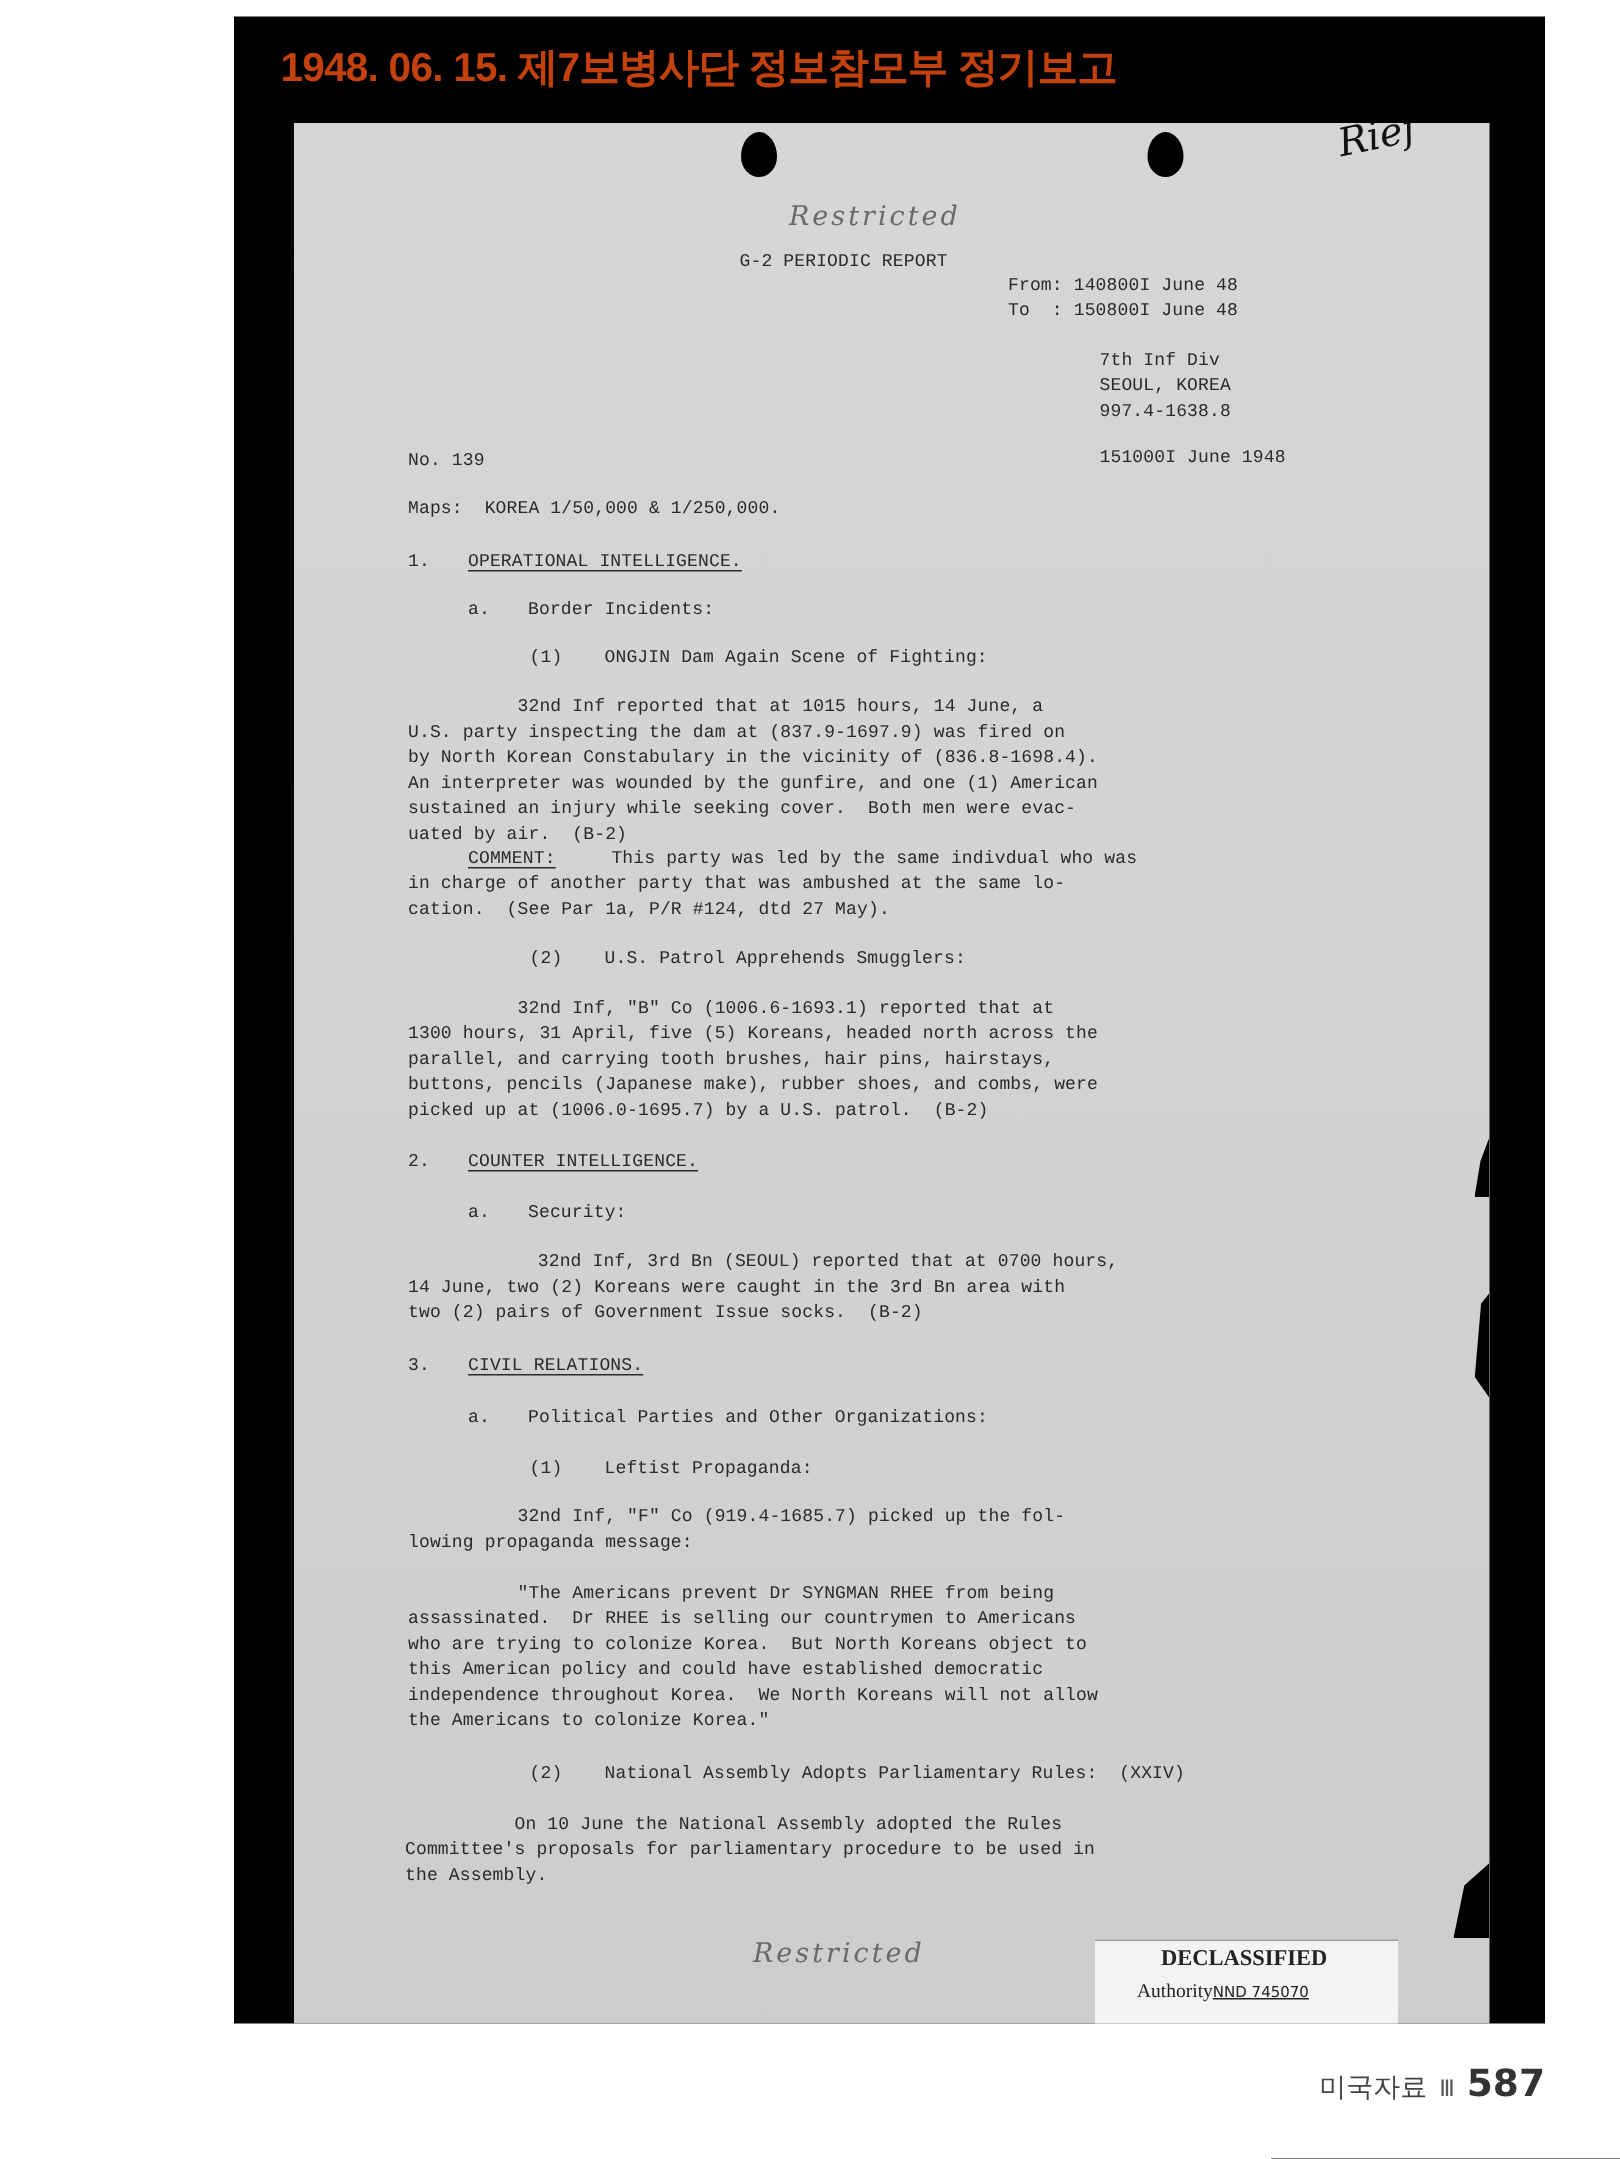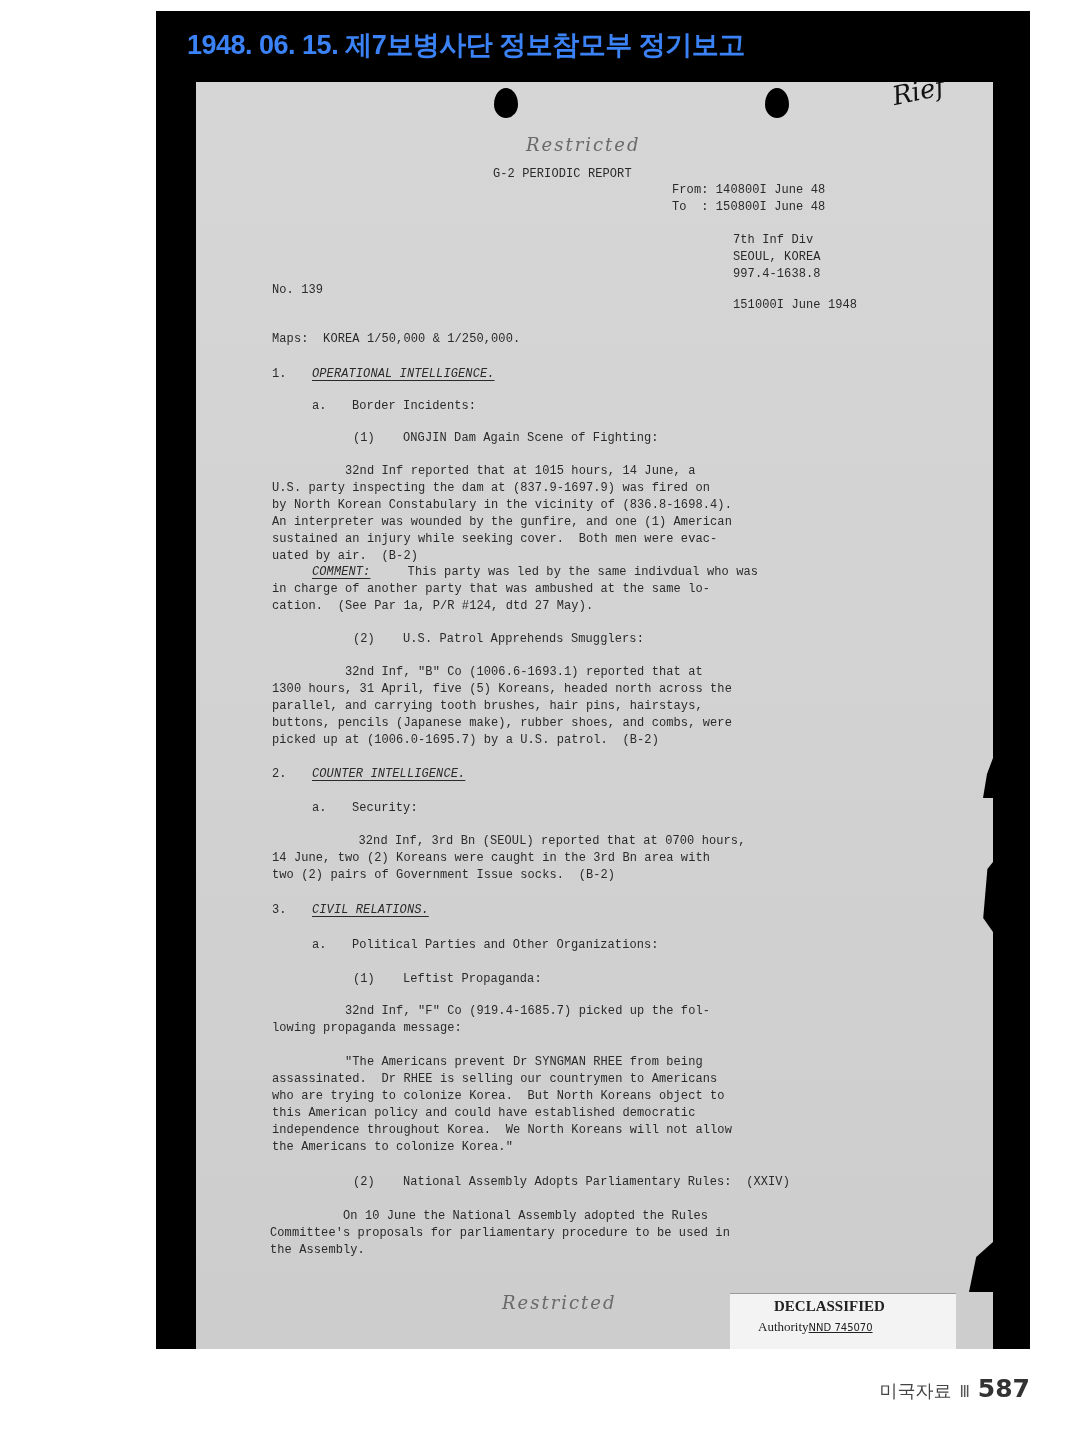--- a/index.html
+++ b/index.html
@@ -7,21 +7,21 @@
       width: 1080px; height: 1439px; background: #ffffff;
       position: relative; overflow: hidden;
       font-family: "DejaVu Sans", sans-serif;
     }
     .photo-frame {
       position: absolute; left: 156px; top: 11px; width: 874px; height: 1338px;
       background: #000000;
     }
     .frame-title {
       position: absolute; left: 31px; top: 16px;
-      color: #3b82f6; font-size: 27px; font-weight: bold; letter-spacing: -0.5px;
+      color: #c2410c; font-size: 27px; font-weight: bold; letter-spacing: -0.5px;
       font-family: "Liberation Sans", sans-serif;
     }
     .paper {
       position: absolute; left: 40px; top: 71px; width: 797px; height: 1267px;
       background: linear-gradient(180deg, #d6d6d6 0%, #d2d2d2 50%, #cdcdcd 100%);
       overflow: hidden;
     }
     .punch-hole {
       position: absolute; width: 24px; height: 30px; background: #000;
       border-radius: 50% 50% 50% 50% / 55% 55% 45% 45%;
@@ -31,29 +31,29 @@
       font-style: italic; font-size: 26px; color: #111; transform: rotate(-12deg);
     }
     .tear {
       position: absolute; right: 0; background: #000;
     }
     .typed {
       position: absolute; font-family: "Liberation Mono", "DejaVu Sans Mono", monospace;
       font-size: 12px; color: #2a2a2a; line-height: 16.9px; white-space: pre;
       letter-spacing: 0.1px;
     }
-    .u { text-decoration: underline; text-underline-offset: 3px; font-style: italic; }
+    .u { text-decoration: underline; text-underline-offset: 3px; }
     .stamp-scribble {
       position: absolute; font-family: "DejaVu Serif", serif; font-style: italic;
       color: #6a6a6a; font-size: 18px; letter-spacing: 2px;
     }
     .declass {
       position: absolute; left: 534px; top: 1211px; width: 202px; height: 60px;
       background: #f3f3f3; border-top: 1px solid #9a9a9a;
-      font-family: "Liberation Serif", serif; color: #222; padding-left: 24px;
+      font-family: "Liberation Serif", serif; color: #222;
     }
     .declass .title { position: absolute; left: 44px; top: 4px; font-weight: bold; font-size: 15px; }
     .declass .auth { position: absolute; left: 28px; top: 25px; font-size: 13px; }
     .declass .auth-num { font-family: "DejaVu Sans", sans-serif; font-size: 10px; text-decoration: underline; }
     .page-footer {
       position: absolute; right: 50px; top: 1374px; font-size: 18px; color: #444;
       font-family: "DejaVu Sans", sans-serif;
     }
     .page-footer .sep { margin: 0 8px; color: #555; font-size: 15px; }
     .page-footer .num { font-weight: bold; font-size: 25px; color: #333; }
@@ -74,21 +74,21 @@
     <div class="tear" style="top:1160px; width:24px; height:50px; clip-path:polygon(100% 0,100% 100%,0 100%,30% 30%);"></div>
 
     <div class="stamp-scribble" style="left:330px; top:52px;">Restricted</div>
 
     <div class="typed" style="left:297px; top:84px;">G-2 PERIODIC REPORT</div>
     <div class="typed" style="left:476px; top:100px;">From: 140800I June 48</div>
     <div class="typed" style="left:476px; top:117px;">To  : 150800I June 48</div>
     <div class="typed" style="left:537px; top:150px;">7th Inf Div</div>
     <div class="typed" style="left:537px; top:167px;">SEOUL, KOREA</div>
     <div class="typed" style="left:537px; top:184px;">997.4-1638.8</div>
-    <div class="typed" style="left:76px; top:200px;">No. 139</div>
+    <div class="typed" style="left:76px; top:217px;">No. 139</div>
     <div class="typed" style="left:537px; top:215px;">151000I June 1948</div>
     <div class="typed" style="left:76px; top:249px;">Maps:  KOREA 1/50,000 &amp; 1/250,000.</div>
 
     <div class="typed" style="left:76px; top:284px;">1.</div>
     <div class="typed u" style="left:116px; top:284px;">OPERATIONAL INTELLIGENCE.</div>
     <div class="typed" style="left:116px; top:316px;">a.</div>
     <div class="typed" style="left:156px; top:316px;">Border Incidents:</div>
     <div class="typed" style="left:157px; top:348px;">(1)</div>
     <div class="typed" style="left:207px; top:348px;">ONGJIN Dam Again Scene of Fighting:</div>
 

